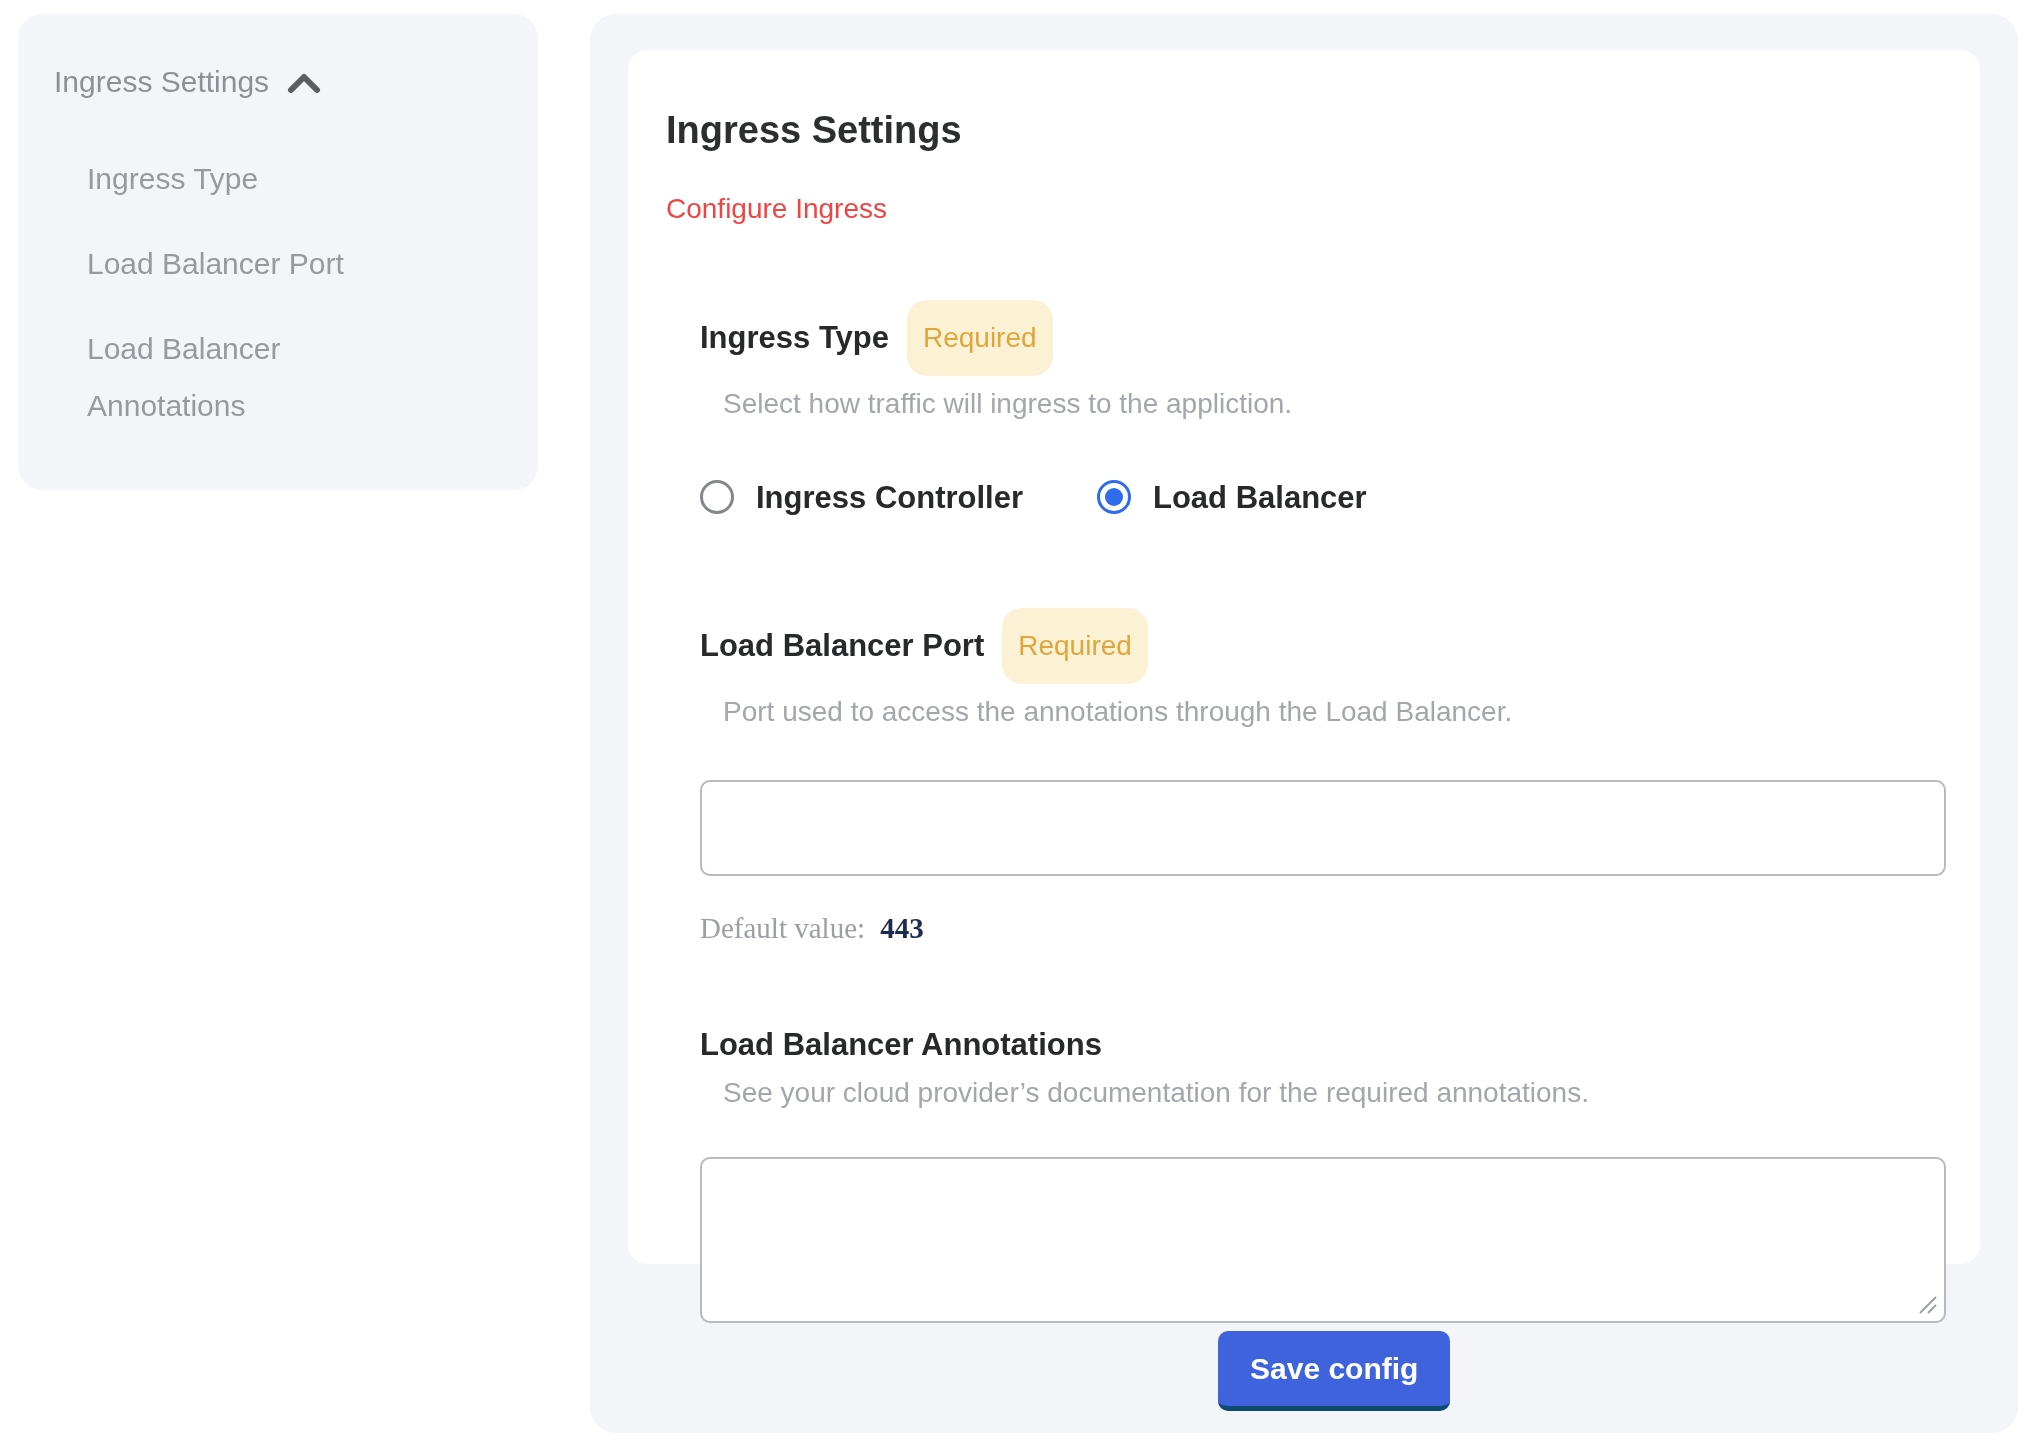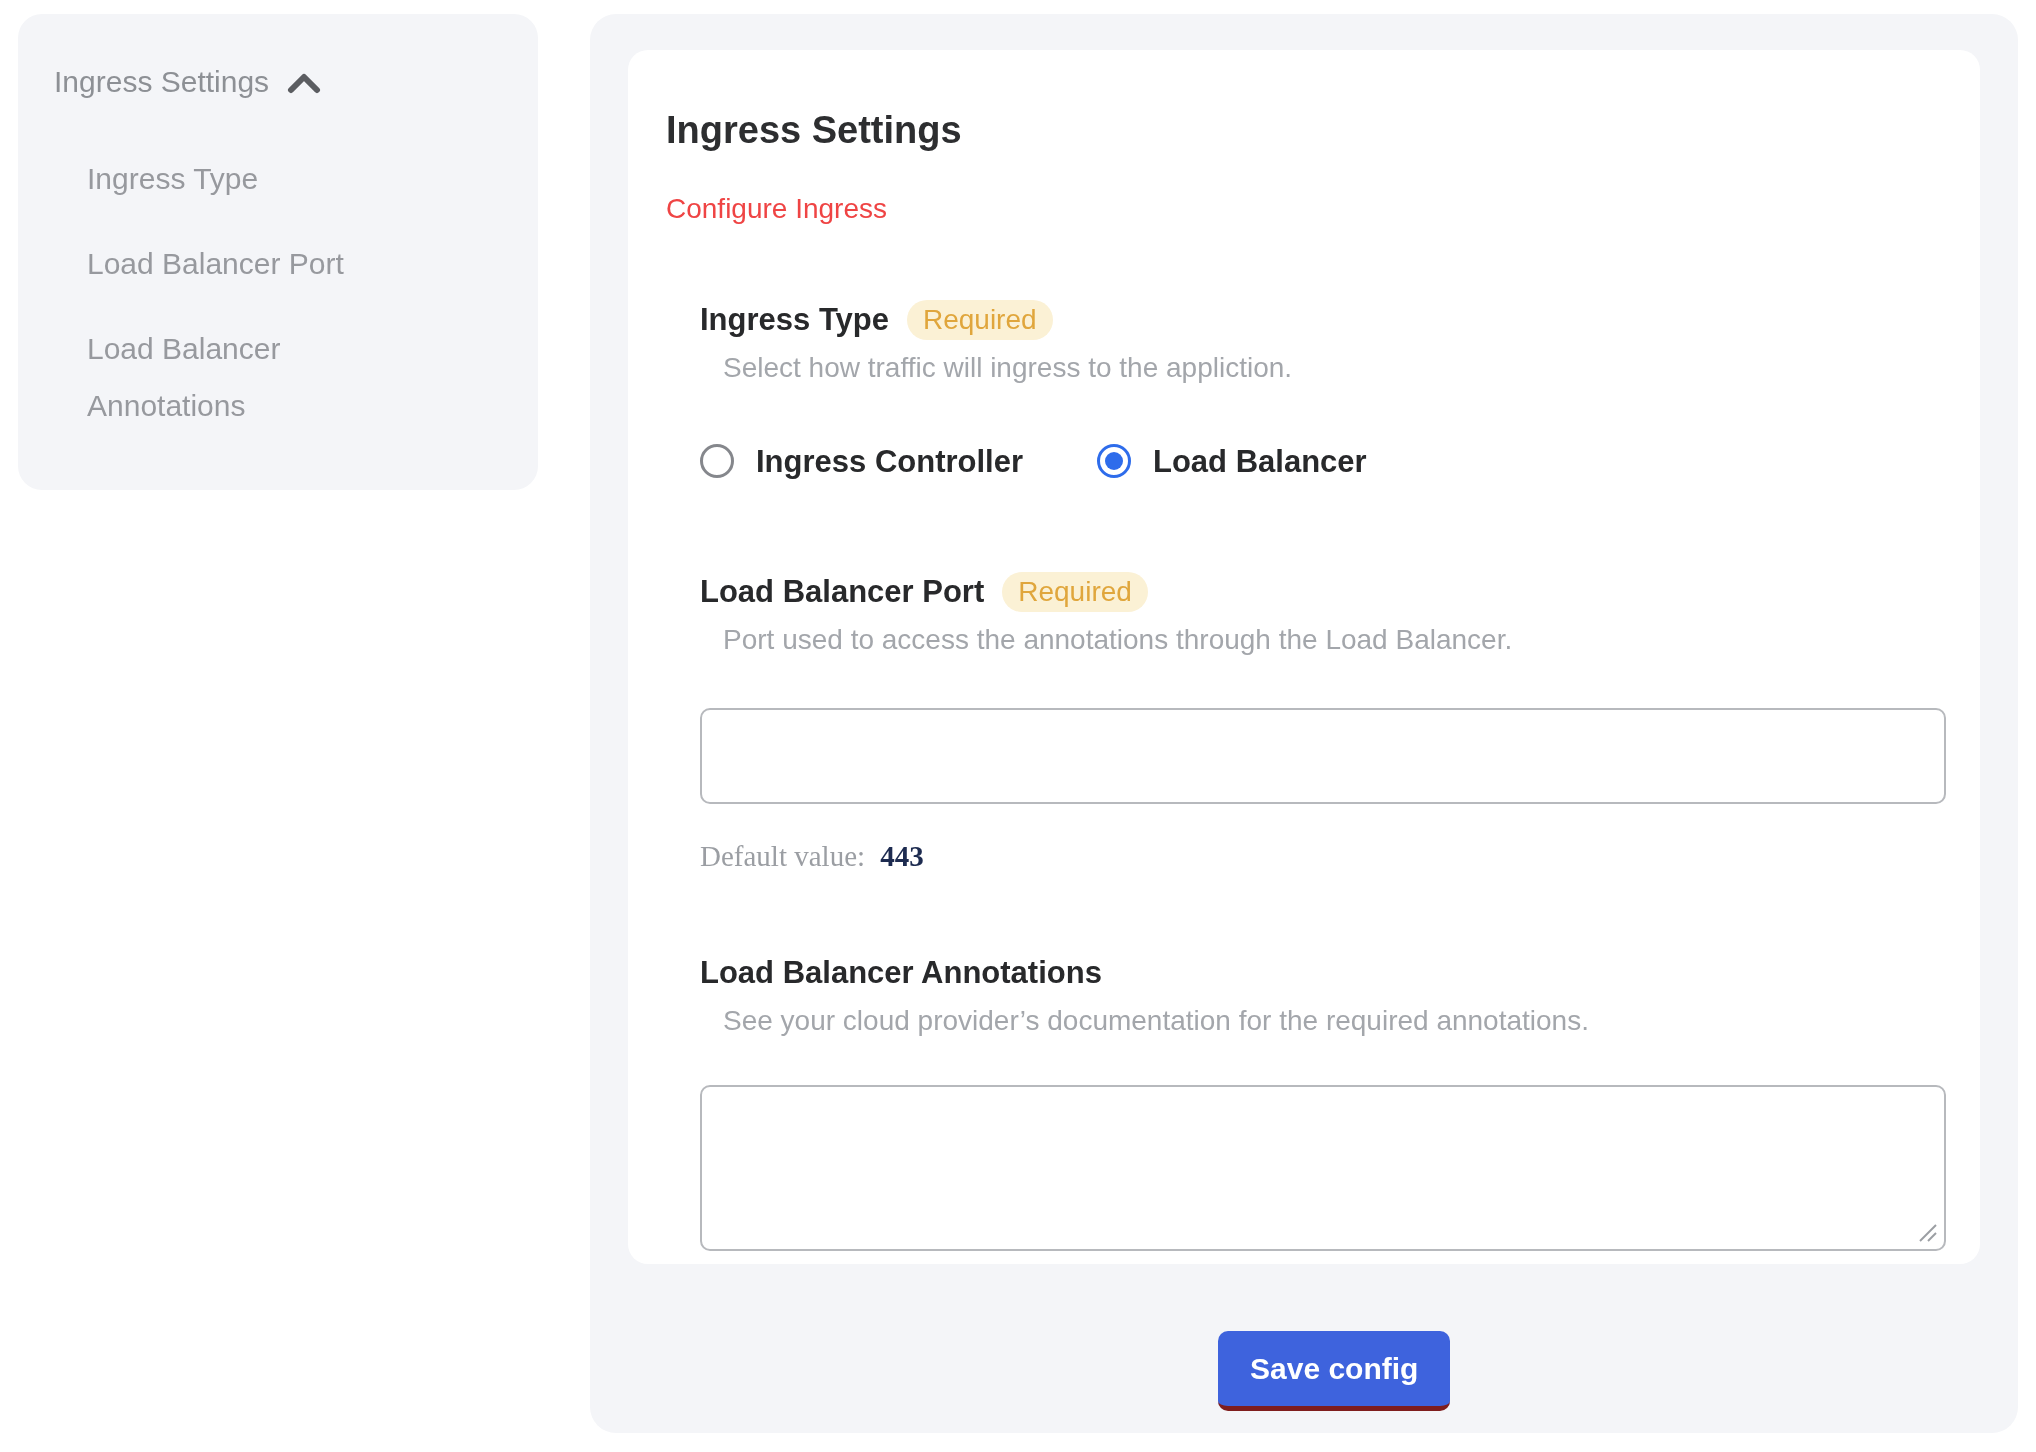--- a/index.html
+++ b/index.html
@@ -52,21 +52,21 @@
 
   .section-1 { margin-top:74px; }
   .section-2 { margin-top:92px; }
   .section-3 { margin-top:80px; }
 
   .label-row { display:flex; align-items:center; gap:18px; }
   .field-label { font-size:31px; line-height:40px; font-weight:600; color:#28292b; }
   .badge {
     background:#fbf1d5; color:#e0a63c;
     font-size:28px; line-height:32px;
-    padding:4px 16px; border-radius:20px;
+    padding:22px 16px; border-radius:20px;
   }
   .field-desc { margin-top:10px; font-size:28px; line-height:36px; color:#a3a6ab;margin-left:23px; }
 
   
   .radio-row { margin-top:58px; display:flex; align-items:center; }
   .radio-option { display:flex; align-items:flex-start; cursor:pointer; }
   .radio-option + .radio-option { margin-left:74px; }
   .radio-circle {
     width:34px; height:34px; border-radius:50%;
     border:3px solid #85878c; background:#fff;
@@ -96,21 +96,21 @@
     font-family:inherit; color:#28292b;
   }
   .resize-handle { position:absolute; right:7px; bottom:7px; width:24px; height:24px; cursor:nwse-resize; }
 
   
   .save-btn {
     position:absolute; left:628px; top:1317px;
     height:80px; padding:0 32px;
     background:#3e63dd; color:#ffffff;
     font-size:30px; font-weight:700; font-family:inherit;
-    border:none; border-bottom:5px solid #7f1d1d; border-radius:10px;
+    border:none; border-bottom:5px solid #0c4a6e; border-radius:10px;
     cursor:pointer;
   }
 </style>
 </head>
 <body>
 
 <aside class="sidebar">
   <div class="sidebar-header">
     <span>Ingress Settings</span>
     <svg class="chevron-up" viewBox="0 0 34 22">

